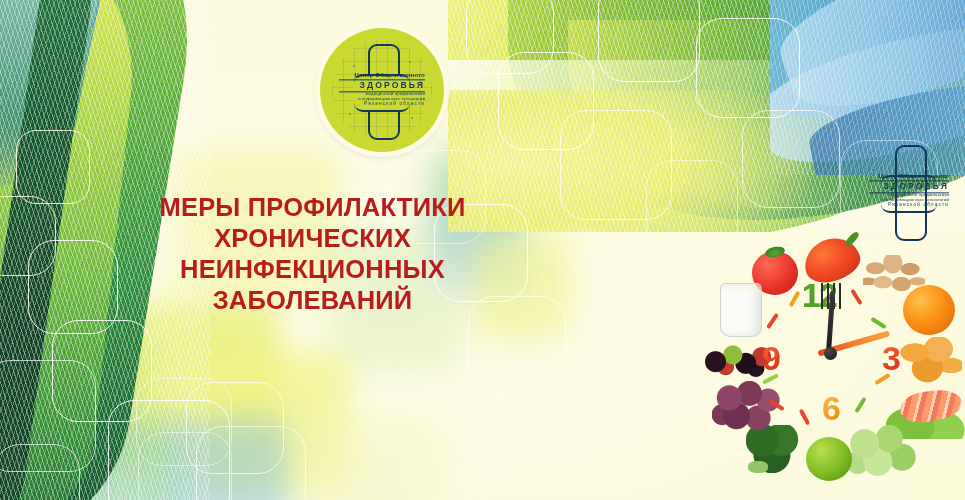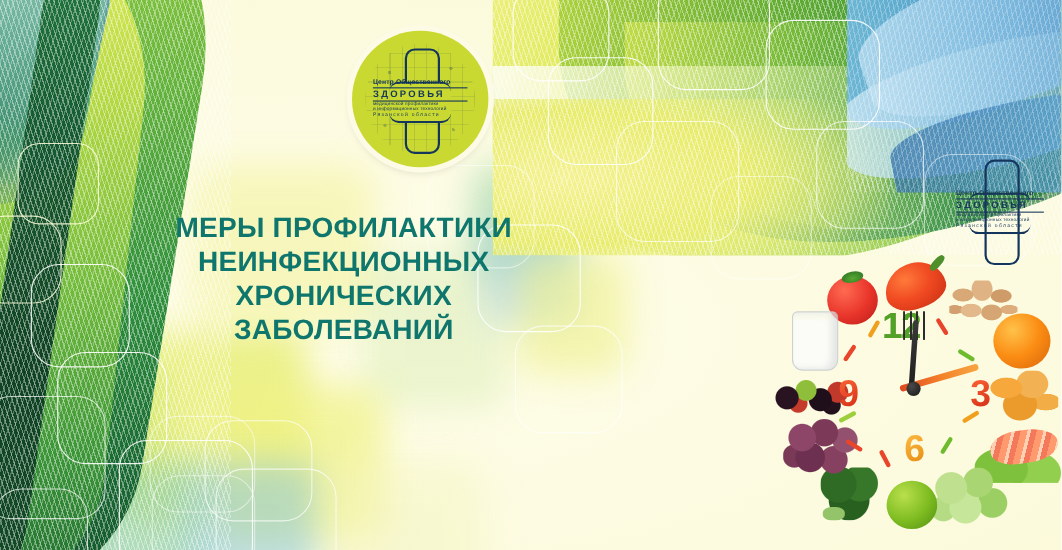--- a/index.html
+++ b/index.html
@@ -177,21 +177,21 @@
       radial-gradient(circle at 22% 26%, rgba(20,54,92,.28) 0 1.4px, transparent 1.6px),
       radial-gradient(circle at 78% 22%, rgba(20,54,92,.28) 0 1.4px, transparent 1.6px),
       radial-gradient(circle at 18% 74%, rgba(20,54,92,.26) 0 1.4px, transparent 1.6px),
       radial-gradient(circle at 80% 78%, rgba(20,54,92,.26) 0 1.4px, transparent 1.6px),
       repeating-linear-gradient(90deg, rgba(20,54,92,.12) 0 1px, transparent 1px 11px),
       repeating-linear-gradient(0deg, rgba(20,54,92,.10) 0 1px, transparent 1px 13px);
     border-radius:50%;
   }
   .logo-text{
     position:absolute;left:50%;top:50%;transform:translate(-50%,-50%);
-    width:86px;text-align:left;color:#14365c;line-height:1.08;
+    width:86px;text-align:right;color:#14365c;line-height:1.08;
     z-index:4;
   }
   .lt-1{font-size:6.2px;font-weight:600;letter-spacing:.1px;white-space:nowrap;}
   .lt-2{font-size:8.6px;font-weight:700;letter-spacing:2.1px;margin:.5px 0 .8px;
         border-top:1px solid #14365c;border-bottom:1px solid #14365c;padding:.6px 0;}
   .lt-3{font-size:4.3px;letter-spacing:.15px;white-space:nowrap;}
   .lt-4{font-size:4.3px;letter-spacing:.15px;white-space:nowrap;}
   .lt-5{font-size:4.6px;letter-spacing:1.2px;white-space:nowrap;margin-top:.6px;}
 
   
@@ -209,21 +209,21 @@
       radial-gradient(circle at 78% 74%, rgba(26,58,92,.26) 0 1.3px, transparent 1.5px),
       repeating-linear-gradient(90deg, rgba(26,58,92,.14) 0 1px, transparent 1px 10px),
       repeating-linear-gradient(0deg, rgba(26,58,92,.12) 0 1px, transparent 1px 12px);
     border-radius:0;
   }
 
   
   .title{
     position:absolute;left:140px;top:192px;width:345px;
     text-align:center;
-    color:#0f766e;
+    color:#b91c1c;
     font-weight:700;
     font-size:25.5px;
     line-height:1.21;
     letter-spacing:.2px;
     z-index:25;
     font-family:"Liberation Sans","DejaVu Sans",sans-serif;
   }
   .title div{white-space:nowrap;}
 
   
@@ -478,22 +478,22 @@
         <div class="lt-2" style="border-color:#1a3a5c;">ЗДОРОВЬЯ</div>
         <div class="lt-3">медицинской профилактики</div>
         <div class="lt-4">и информационных технологий</div>
         <div class="lt-5">Рязанской области</div>
       </div>
     </div>
   </div>
 
   <div class="title">
     <div>МЕРЫ ПРОФИЛАКТИКИ</div>
+    <div>ХРОНИЧЕСКИХ</div>
     <div>НЕИНФЕКЦИОННЫХ</div>
-    <div>ХРОНИЧЕСКИХ</div>
     <div>ЗАБОЛЕВАНИЙ</div>
   </div>
 
 
   <div class="clock">
 
     <div class="food" style="left:52px;top:8px;">
         <span class="tomato"></span>
       </div>
     <div class="food" style="left:104px;top:-4px;">

